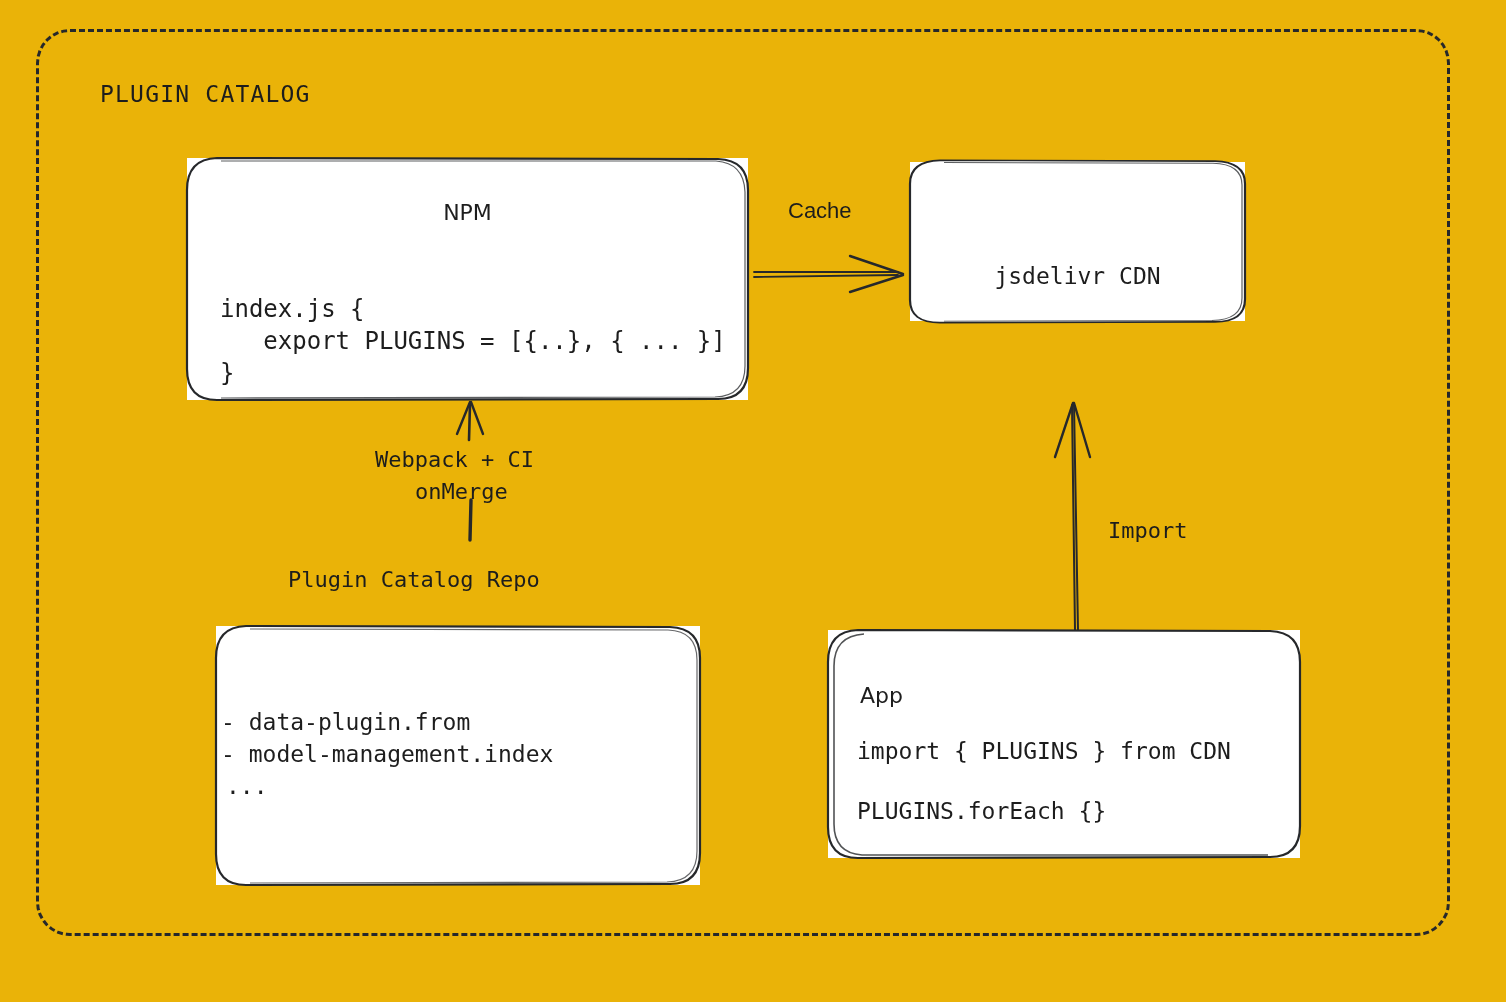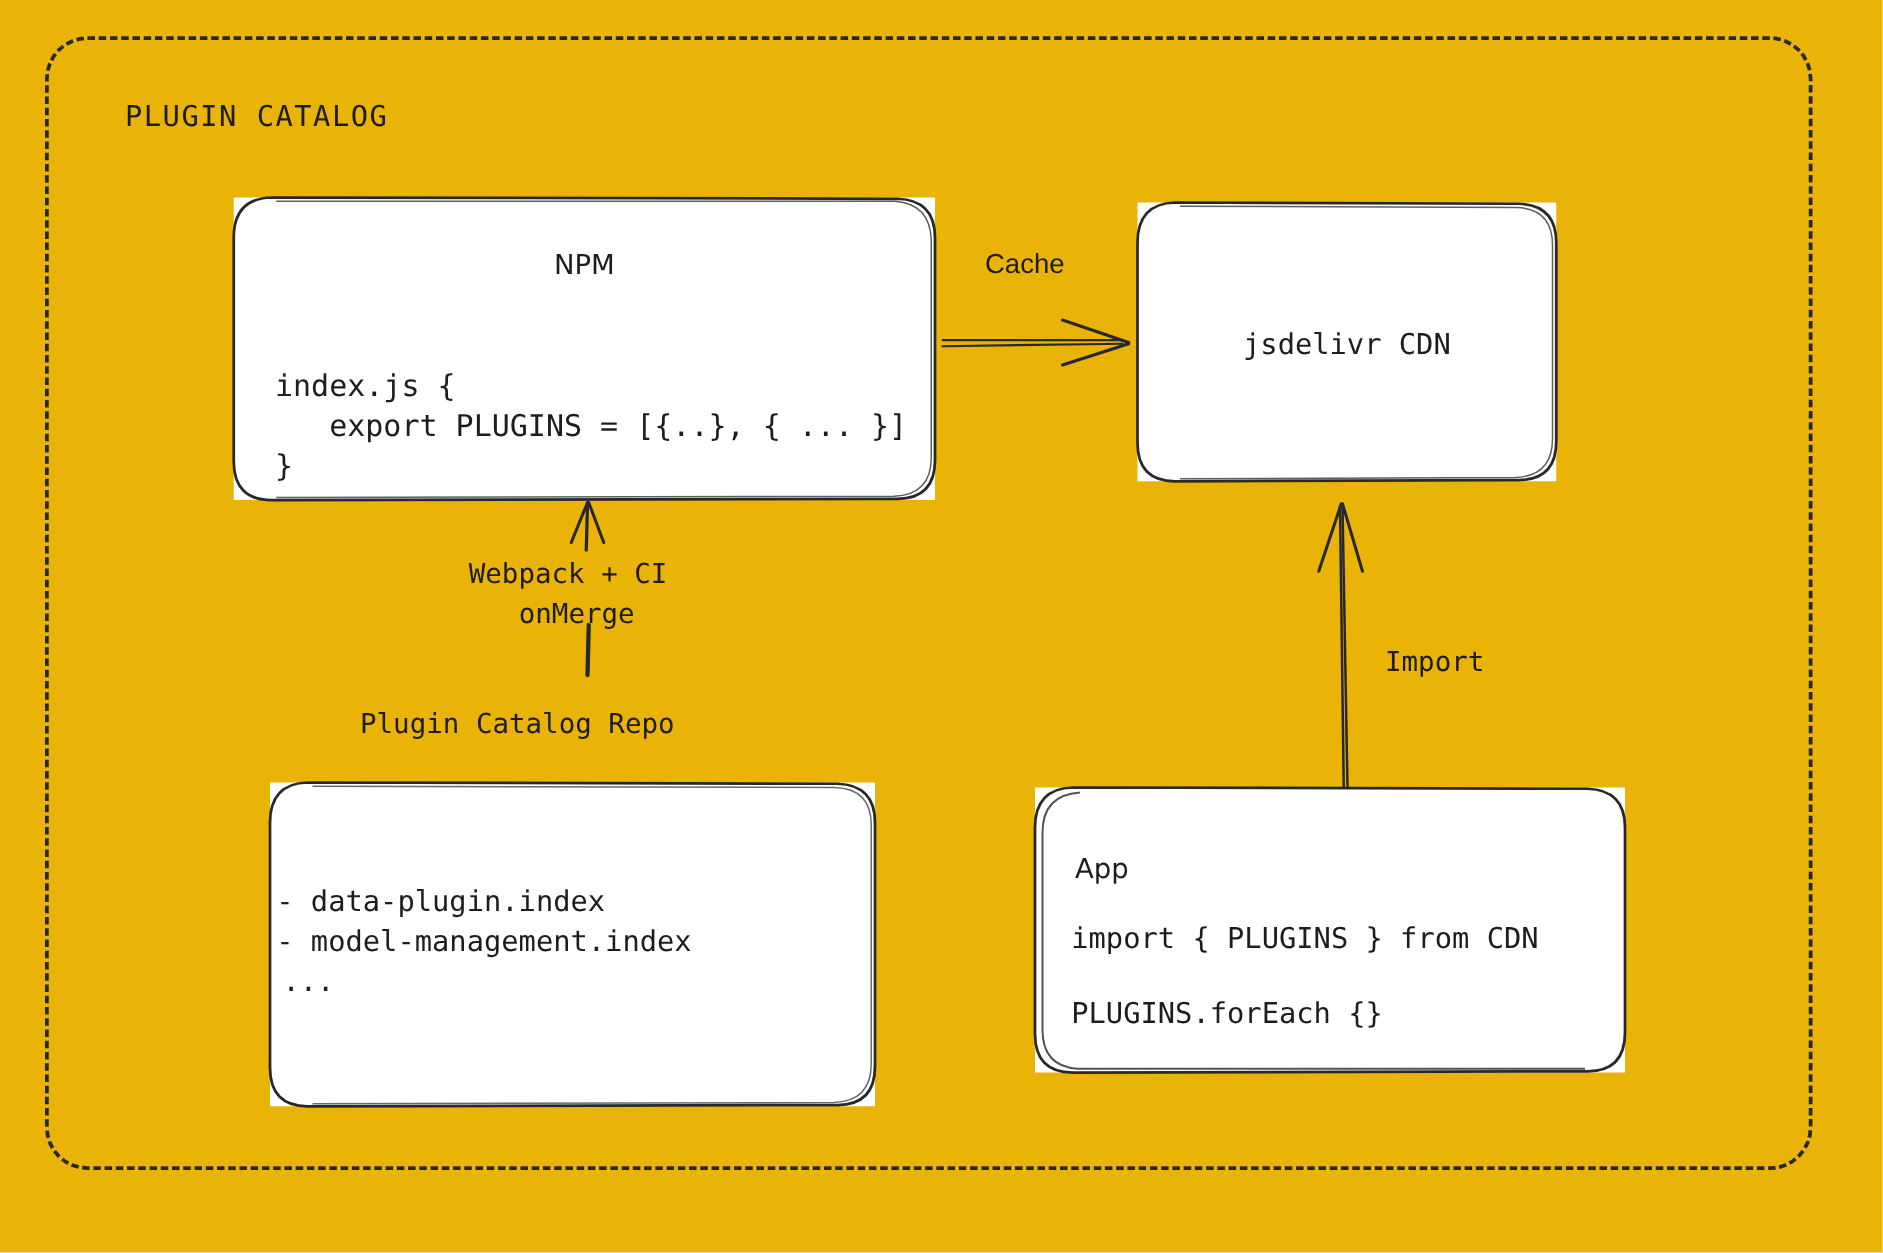--- a/index.html
+++ b/index.html
@@ -52,21 +52,21 @@
     height: calc(100% + 12px);
     pointer-events: none;
   }
   .node-inner {
     position: relative;
     width: 100%;
     height: 100%;
   }
 
   .npm-box   { left: 187px; top: 158px;  width: 561px; height: 242px; }
-  .cdn-box   { left: 910px; top: 162px;  width: 335px; height: 223px; }
+  .cdn-box   { left: 910px; top: 162px;  width: 335px; height: 159px; }
   .repo-box  { left: 216px; top: 626px;  width: 484px; height: 259px; }
   .app-box   { left: 828px; top: 630px;  width: 472px; height: 228px; text-align: center; }
 
   .node-title-center {
     position: absolute;
     width: 100%;
     text-align: center;
     font-size: 22px;
     font-family: "DejaVu Sans", "Liberation Sans", sans-serif;
     color: #1d1d1d;
@@ -182,21 +182,21 @@
   <div class="edge-label mono" style="left:1108px; top:518px;">Import</div>
 
   <div class="edge-label mono" style="left:288px; top:567px;">Plugin Catalog Repo</div>
 
   <div class="node repo-box">
     <svg class="sketch" viewBox="0 0 496 271" preserveAspectRatio="none">
       <path d="M 36 6 L 460 7 Q 490 8 490 38 L 490 233 Q 490 264 460 264 L 36 265 Q 6 265 6 234 L 6 38 Q 6 7 36 6 Z" fill="#ffffff" stroke="#26282b" stroke-width="2.2" stroke-linejoin="round"></path>
       <path d="M 40 9 L 458 10 Q 487 11 487 40 L 487 231 Q 487 261 457 262 L 40 263" fill="none" stroke="#26282b" stroke-width="1.2" stroke-linejoin="round" opacity="0.7"></path>
     </svg>
     <div class="node-inner">
-      <div class="mono-line" style="left:5px; top:83px;">- data-plugin.index</div>
+      <div class="mono-line" style="left:5px; top:83px;">- data-plugin.from</div>
       <div class="mono-line" style="left:5px; top:115px;">- model-management.index</div>
       <div class="mono-line" style="left:10px; top:147px;">...</div>
     </div>
   </div>
 
   <div class="node app-box">
     <svg class="sketch" viewBox="0 0 484 240" preserveAspectRatio="none">
       <path d="M 36 6 L 448 7 Q 478 8 478 38 L 478 202 Q 478 233 448 233 L 36 234 Q 6 234 6 203 L 6 38 Q 6 7 36 6 Z" fill="#ffffff" stroke="#26282b" stroke-width="2.2" stroke-linejoin="round"></path>
       <path d="M 42 10 Q 12 12 12 42 L 12 200 Q 12 229 40 231 L 446 231" fill="none" stroke="#26282b" stroke-width="1.6" stroke-linejoin="round" opacity="0.8"></path>
     </svg>

